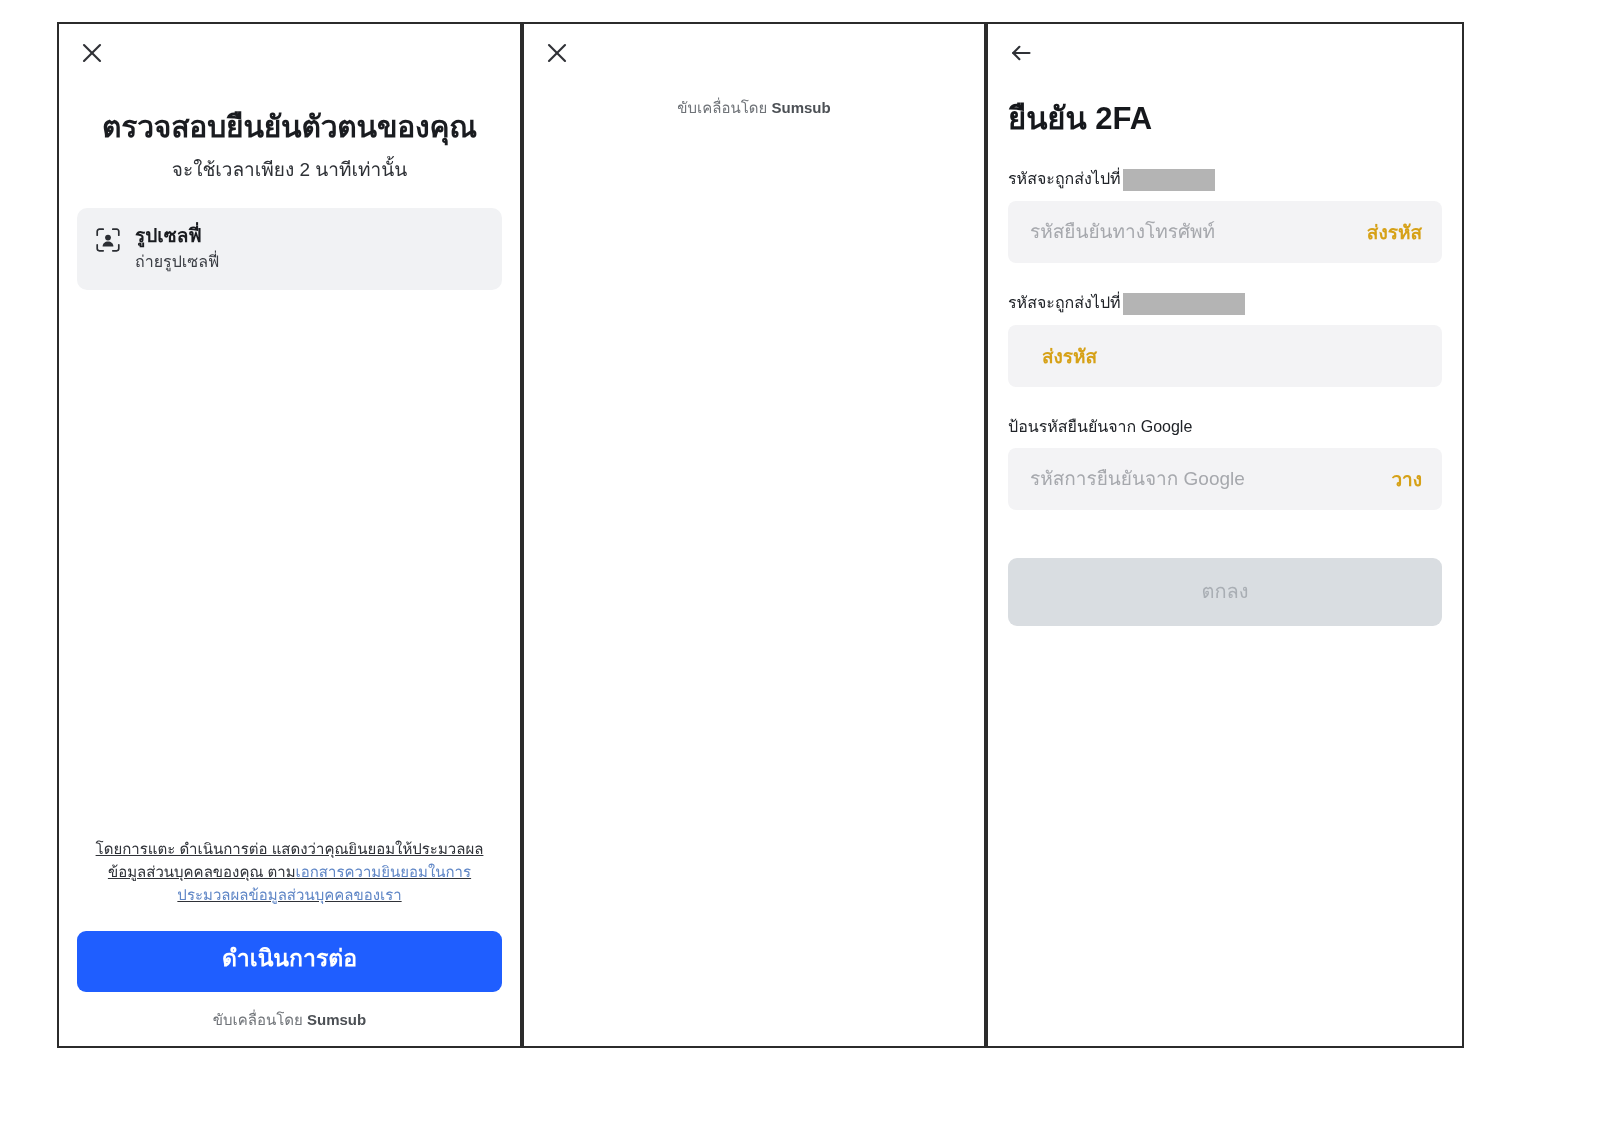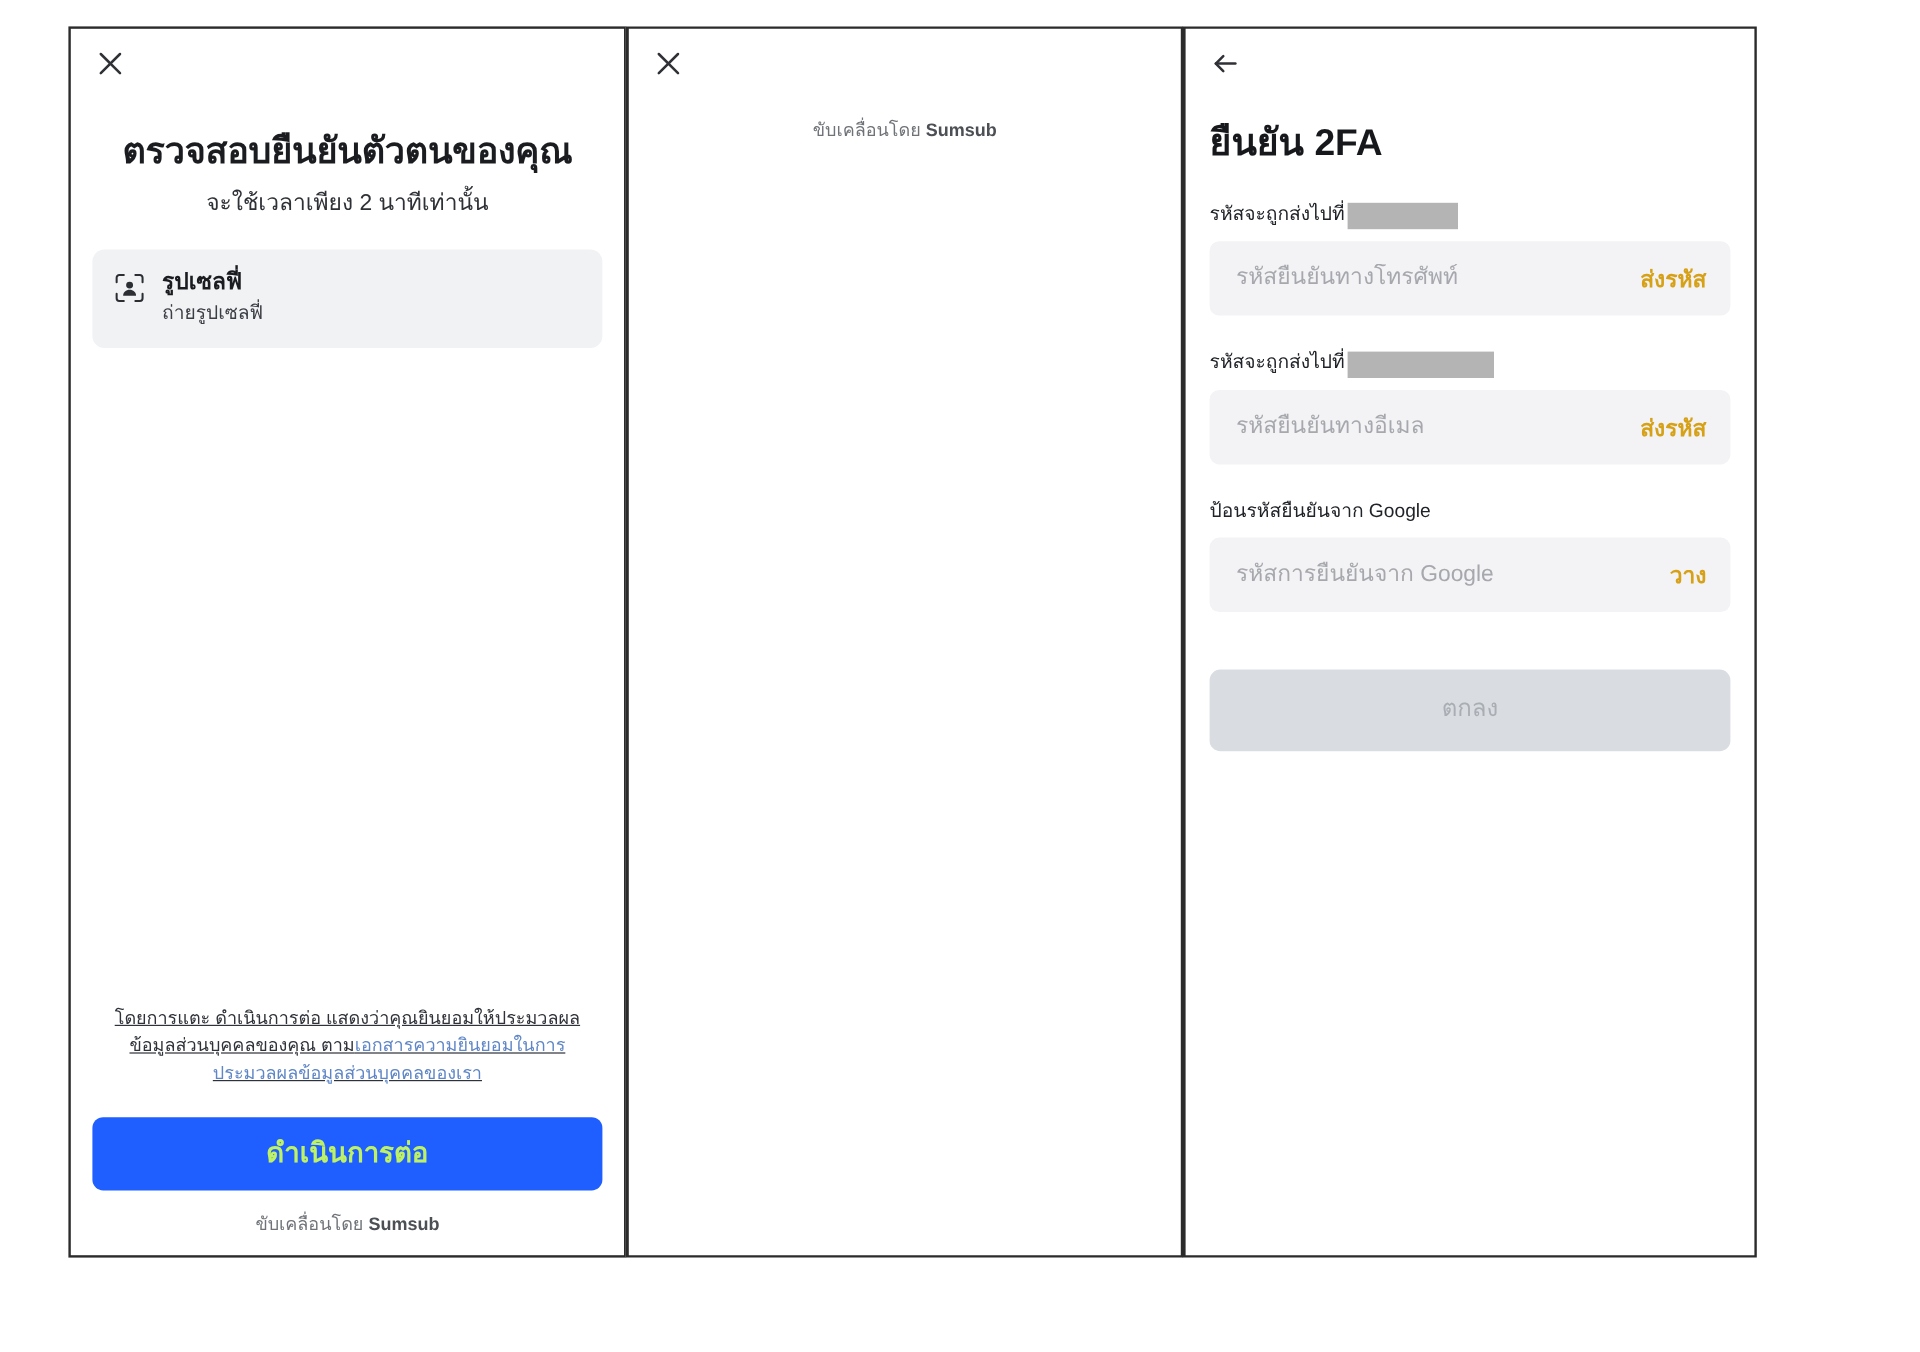--- a/index.html
+++ b/index.html
@@ -128,22 +128,22 @@
     color: #5f86c6;
     text-decoration: none;
     cursor: pointer;
   }
 
   .primary-btn {
     display: block;
     width: 100%;
     border: none;
     background: #1f5eff;
-    color: #bef264;
-    font-family: Liberation Serif, serif;
+    color: #ffffff;
+    font-family: Liberation Mono, monospace;
     font-size: 23px;
     font-weight: bold;
     border-radius: 9px;
     padding: 17px 0 19px 0;
     cursor: pointer;
     line-height: 1.1;
   }
 
   .powered {
     text-align: center;
@@ -363,21 +363,20 @@
             <span class="row-action">ส่งรหัส</span>
           </div>
         </div>
 
         <div class="field-group">
           <div class="field-label">
             <span>รหัสจะถูกส่งไปที่</span>
             <span class="redact w-long"></span>
           </div>
           <div class="input-row">
-            <input type="text" placeholder="รหัสยืนยันทางอีเมล" style="">
             <span class="row-action">ส่งรหัส</span>
           </div>
         </div>
 
         <div class="field-group">
           <div class="field-label">
             <span>ป้อนรหัสยืนยันจาก Google</span>
           </div>
           <div class="input-row">
             <input type="text" placeholder="รหัสการยืนยันจาก Google" style="">

